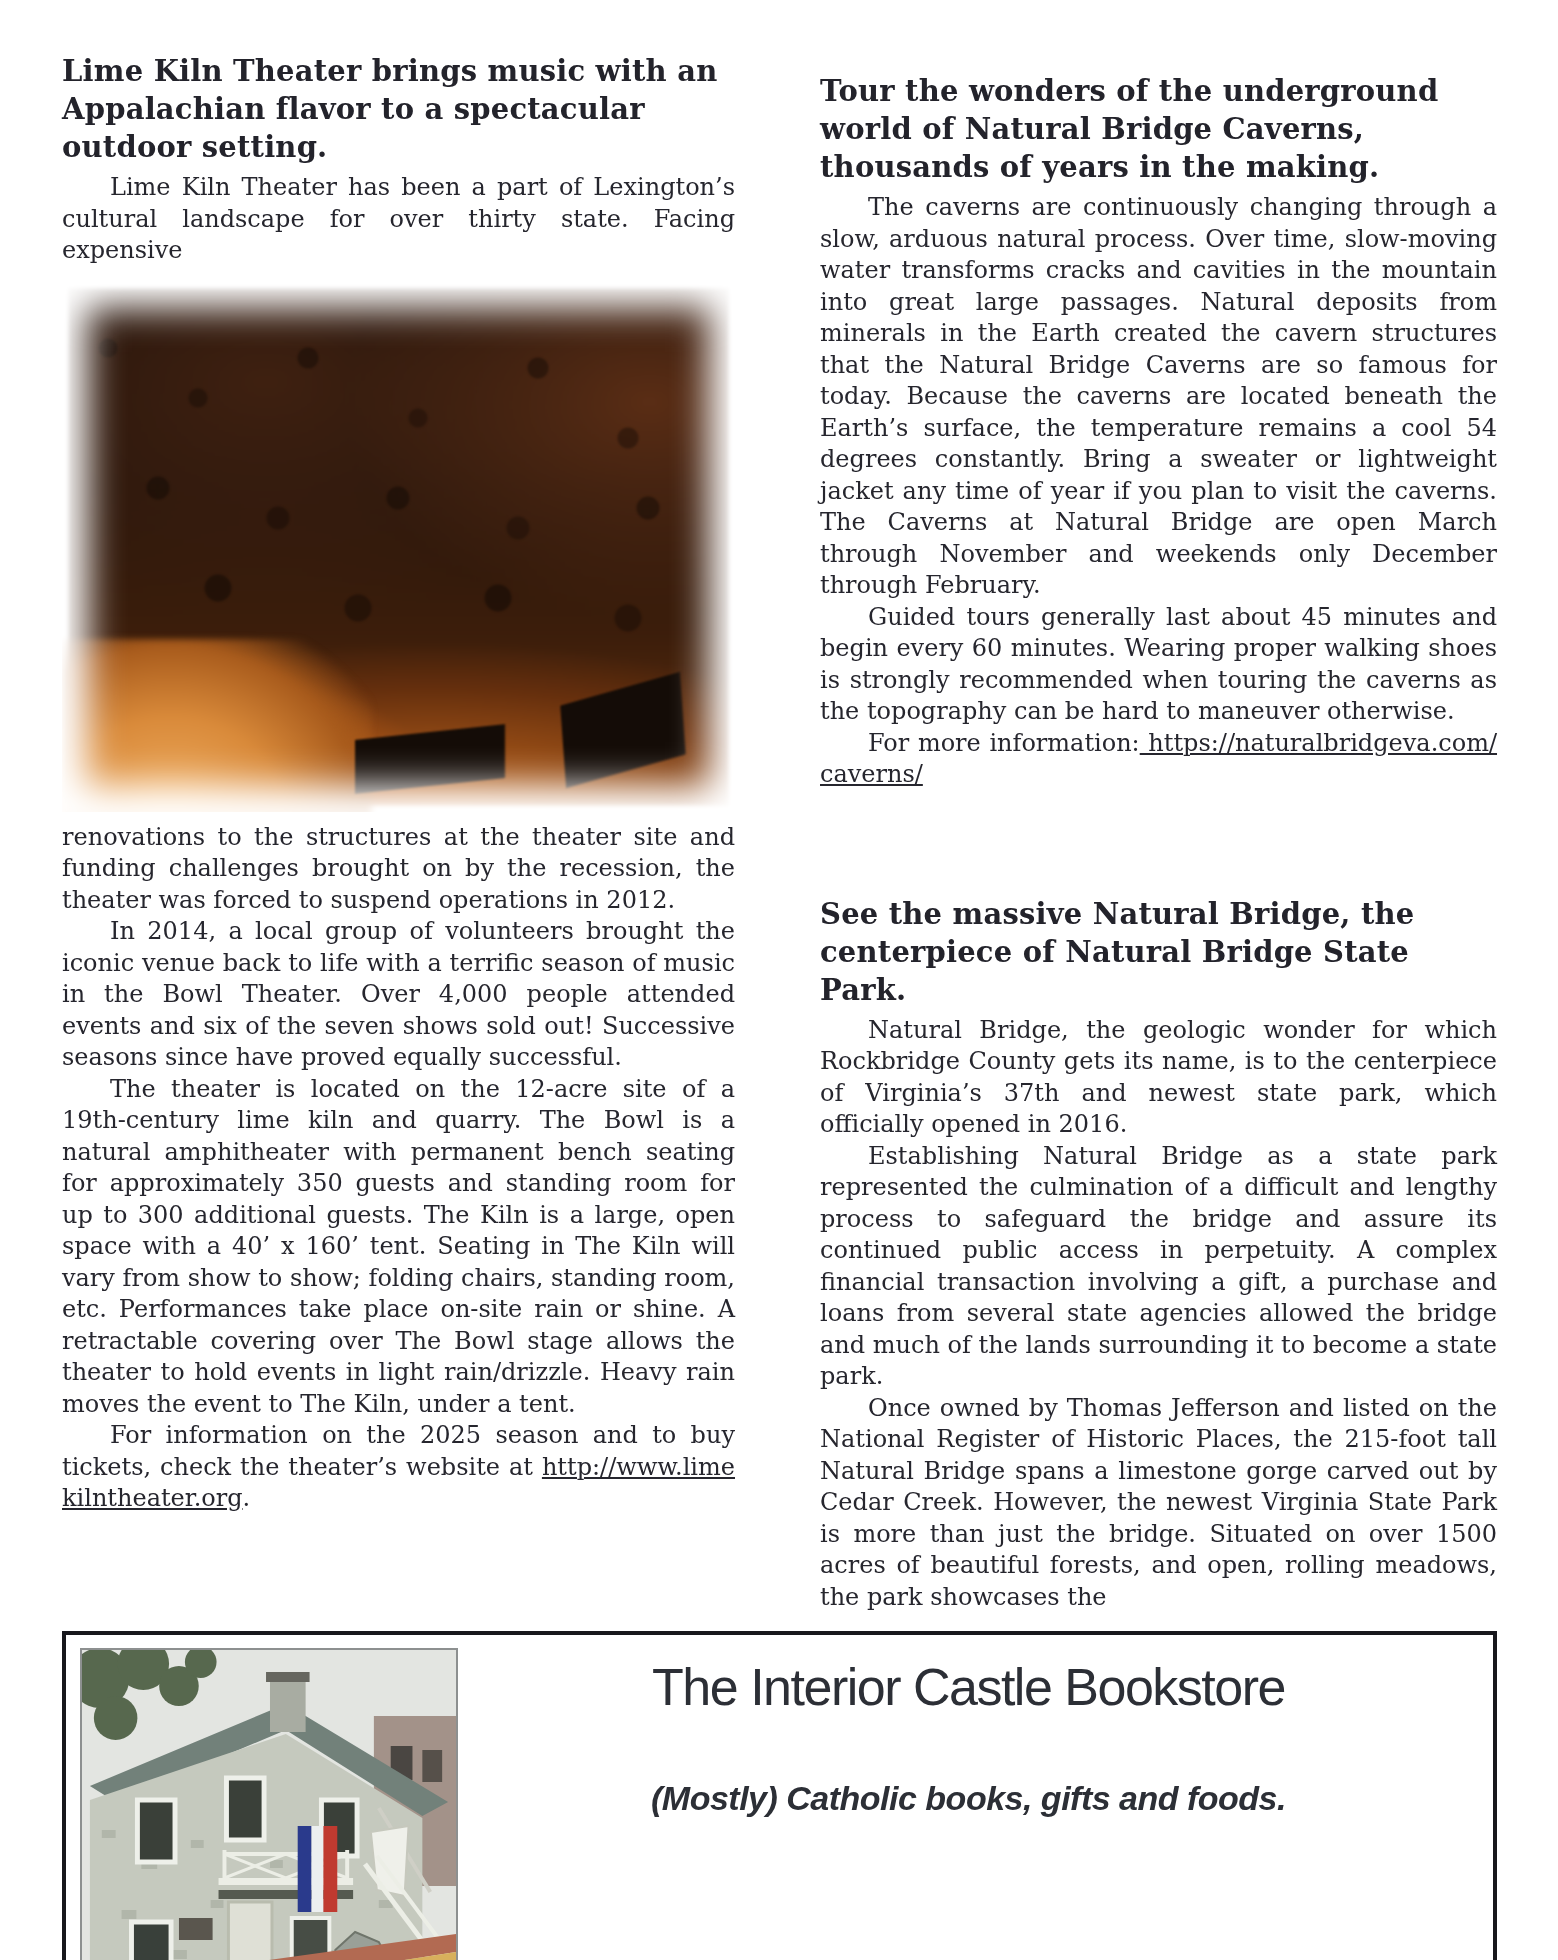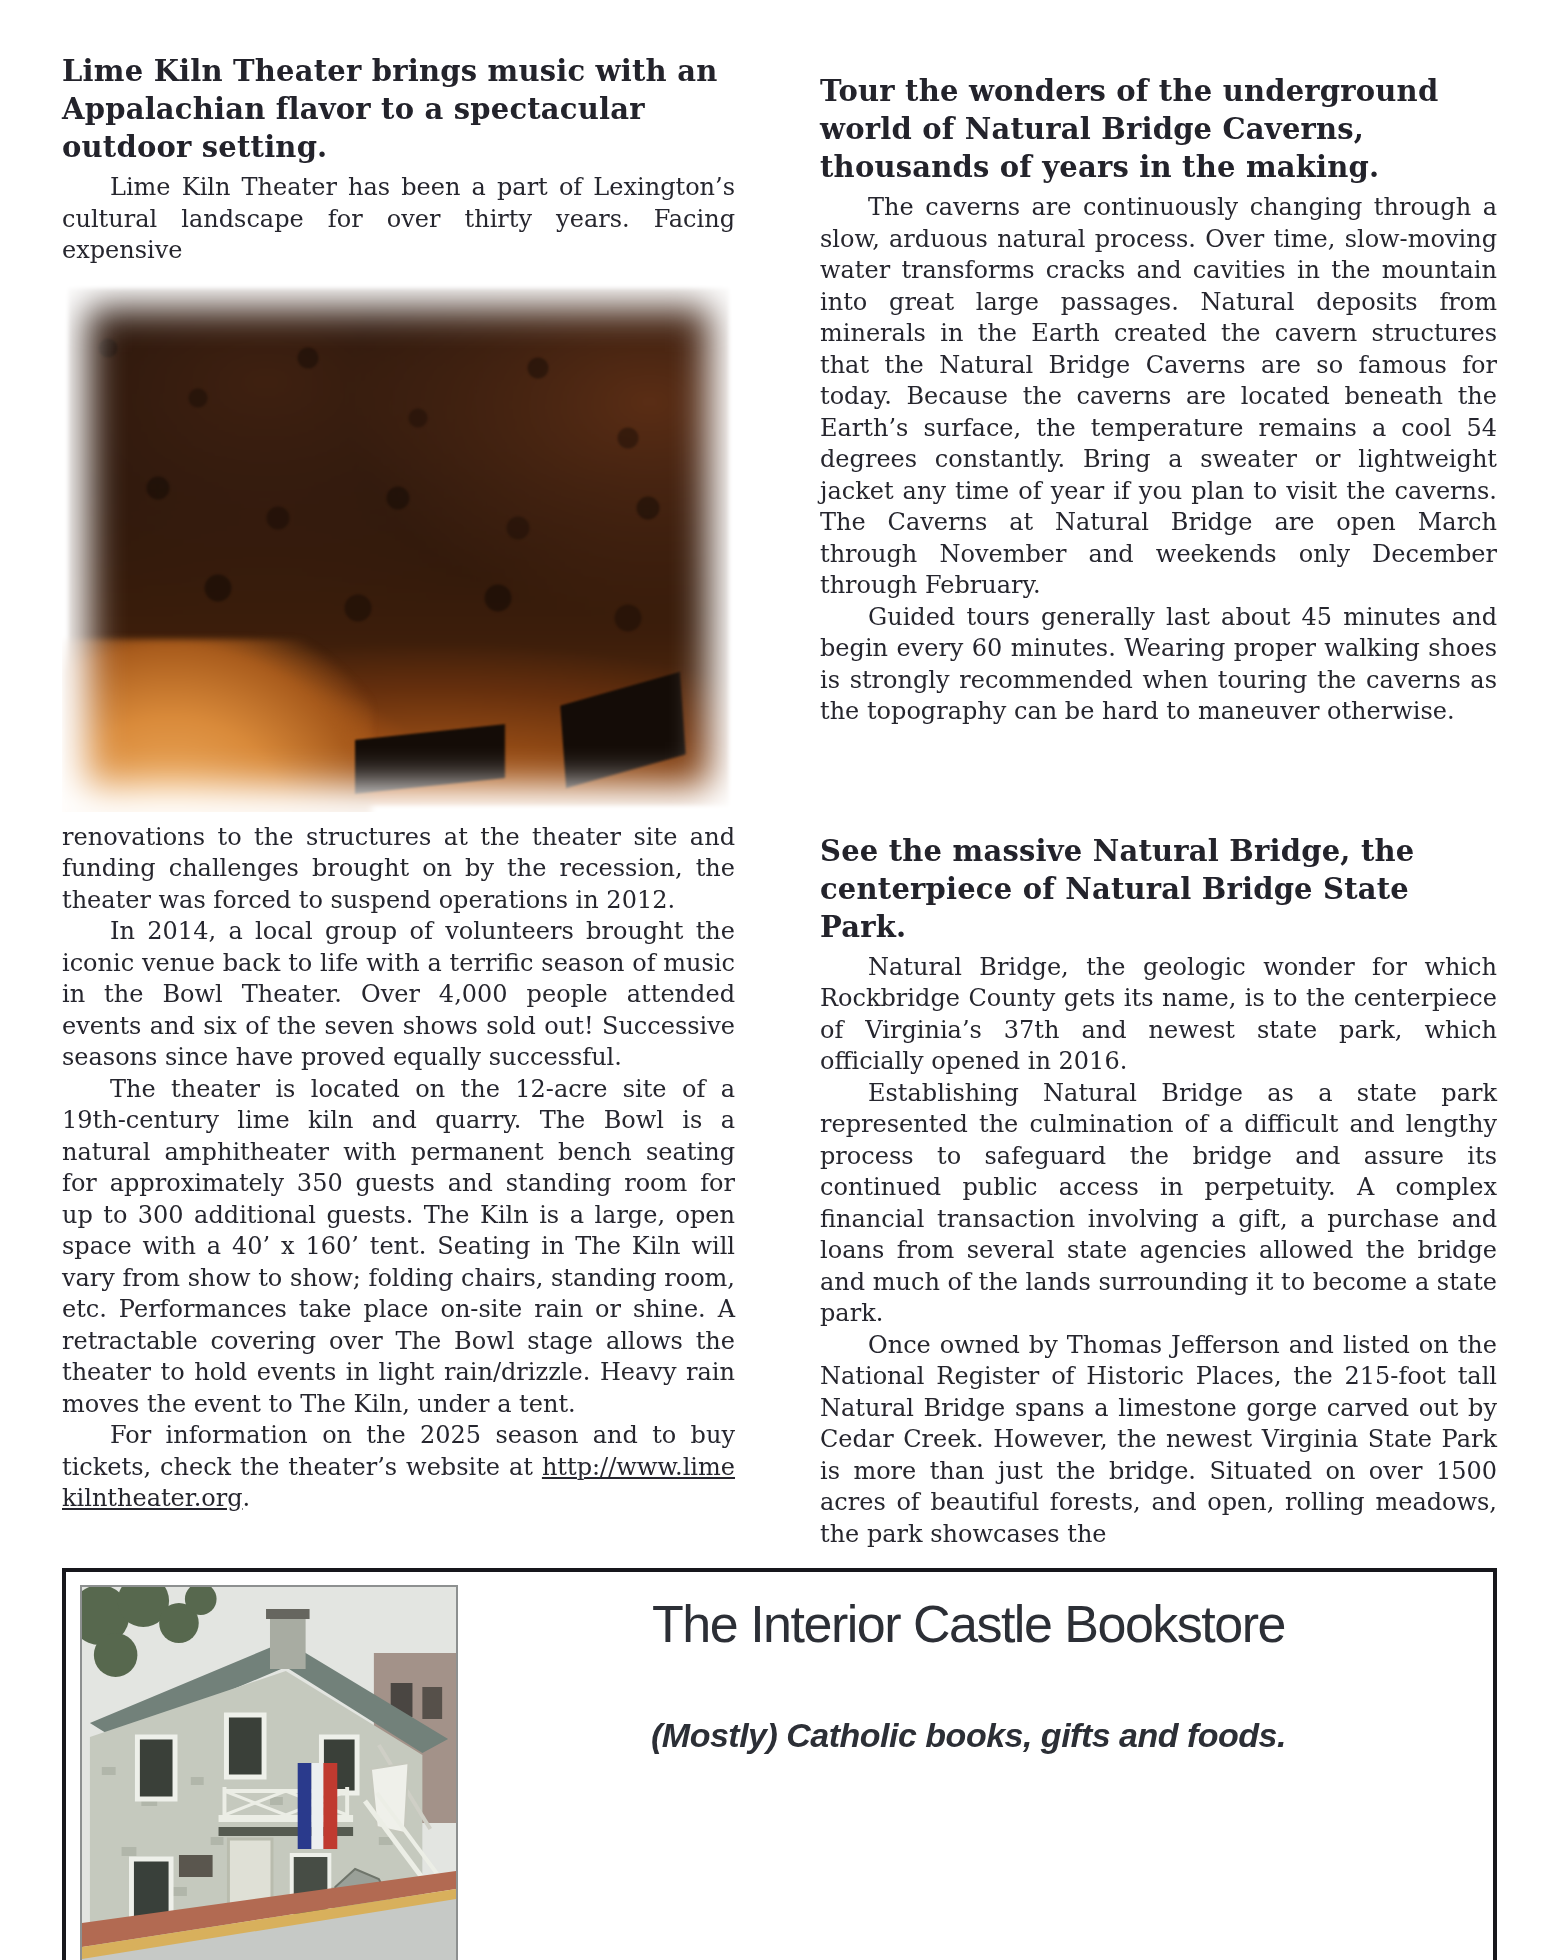--- a/index.html
+++ b/index.html
@@ -85,21 +85,21 @@
 </head>
 <body>
 
 <div class="page">
 
   <div class="columns">
 
     <div class="col col-left">
       <h2 class="headline">Lime Kiln Theater brings music with an Appalachian flavor to a spectacular outdoor setting.</h2>
 
-      <p class="body">Lime Kiln Theater has been a part of Lexington’s cultural landscape for over thirty years. Facing expensive</p>
+      <p class="body">Lime Kiln Theater has been a part of Lexington’s cultural landscape for over thirty state. Facing expensive</p>
 
       <div class="theater-photo">
         <div class="tp-base"></div>
         <div class="tp-crowd"></div>
         <div class="tp-rock"></div>
         <div class="tp-speaker s1"></div>
         <div class="tp-speaker s2"></div>
         <div class="tp-vignette"></div>
       </div>
 
@@ -107,20 +107,21 @@
       <p class="body">In 2014, a local group of volunteers  brought the iconic venue back to life with a terrific season of music in the Bowl Theater. Over 4,000 people attended events and six of the seven shows sold out! Successive seasons since have proved equally successful.</p>
       <p class="body">The theater is located on the 12-acre site of a 19th-century lime kiln and quarry. The Bowl is a natural amphitheater with permanent bench seating for approximately 350 guests and standing room for up to 300 additional guests. The Kiln is a large, open space with a 40’ x 160’ tent. Seating in The Kiln will vary from show to show; folding chairs, standing room, etc.  Performances take place on-site rain or shine. A retractable covering over The Bowl stage allows the theater to hold events in light rain/drizzle. Heavy rain moves the event to The Kiln, under a tent.</p>
       <p class="body"><span>For information on the 2025 season and to buy tickets, check the theater’s website at </span><a class="doc-link">http://www.limekilntheater.org</a><span>.</span></p>
     </div>
 
     <div class="col col-right">
       <h2 class="headline">Tour the wonders of the underground world of Natural Bridge Caverns, thousands of years in the making.</h2>
 
       <p class="body">The caverns are continuously changing through a slow, arduous natural process. Over time, slow-moving water transforms cracks and cavities in the mountain into great large passages. Natural deposits from minerals in the Earth created the cavern structures that the Natural Bridge Caverns are so famous for today. Because the caverns are located beneath the Earth’s surface, the temperature remains a cool 54 degrees constantly. Bring a sweater or lightweight jacket any time of year if you plan to visit the caverns.  The Caverns at Natural Bridge are open March through November and weekends only December through February.</p>
       <p class="body">Guided tours generally last about 45 minutes and begin every 60 minutes.  Wearing proper walking shoes is strongly recommended when touring the caverns as the topography can be hard to maneuver otherwise.</p>
+      <p class="body"><span>For more information:</span><a class="doc-link"> https://naturalbridgeva.com/caverns/</a></p>
 
       <h2 class="headline second">See the massive Natural Bridge, the centerpiece of Natural Bridge State Park.</h2>
 
       <p class="body">Natural Bridge, the geologic wonder for which Rockbridge County gets its name,  is to the centerpiece of Virginia’s 37th and newest state park, which officially opened in 2016.</p>
       <p class="body">Establishing Natural Bridge as a state park represented the culmination of a difficult and lengthy process to safeguard the bridge and assure its continued public access in perpetuity. A complex financial transaction involving a gift, a purchase and loans from several state agencies allowed the bridge and much of the lands surrounding it to become a state park.</p>
       <p class="body">Once owned by Thomas Jefferson and listed on the National Register of Historic Places, the 215-foot tall Natural Bridge spans a limestone gorge carved out by Cedar Creek. However, the newest Virginia State Park is more than just the bridge. Situated on over 1500 acres of beautiful forests, and open, rolling meadows, the park showcases the</p>
     </div>
   </div>
 
   <div class="ad">

